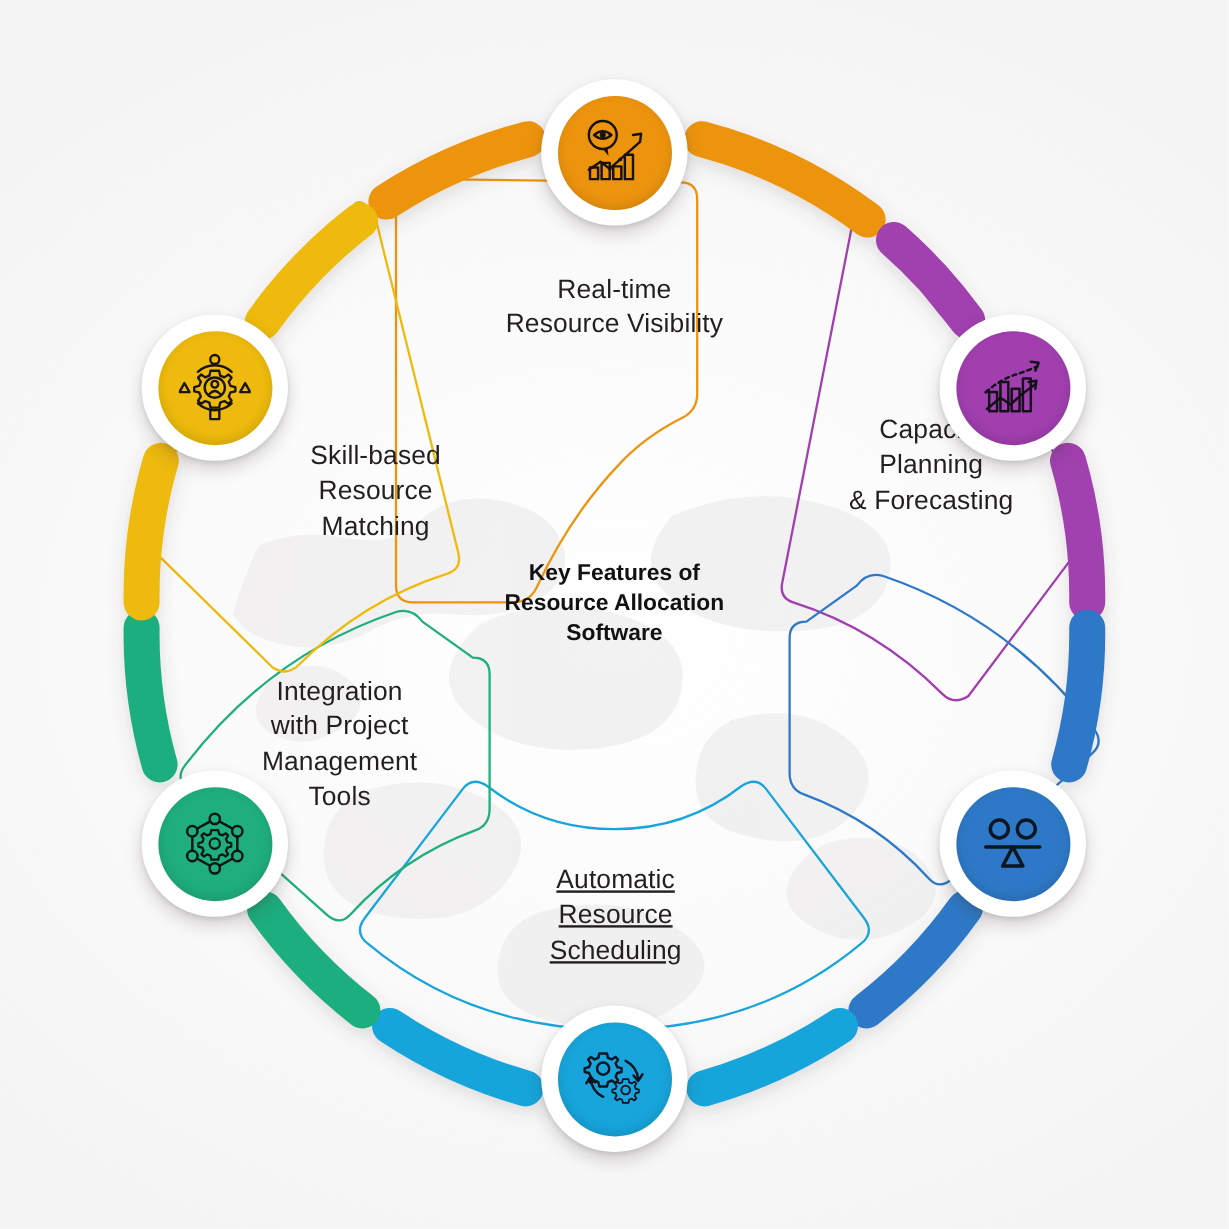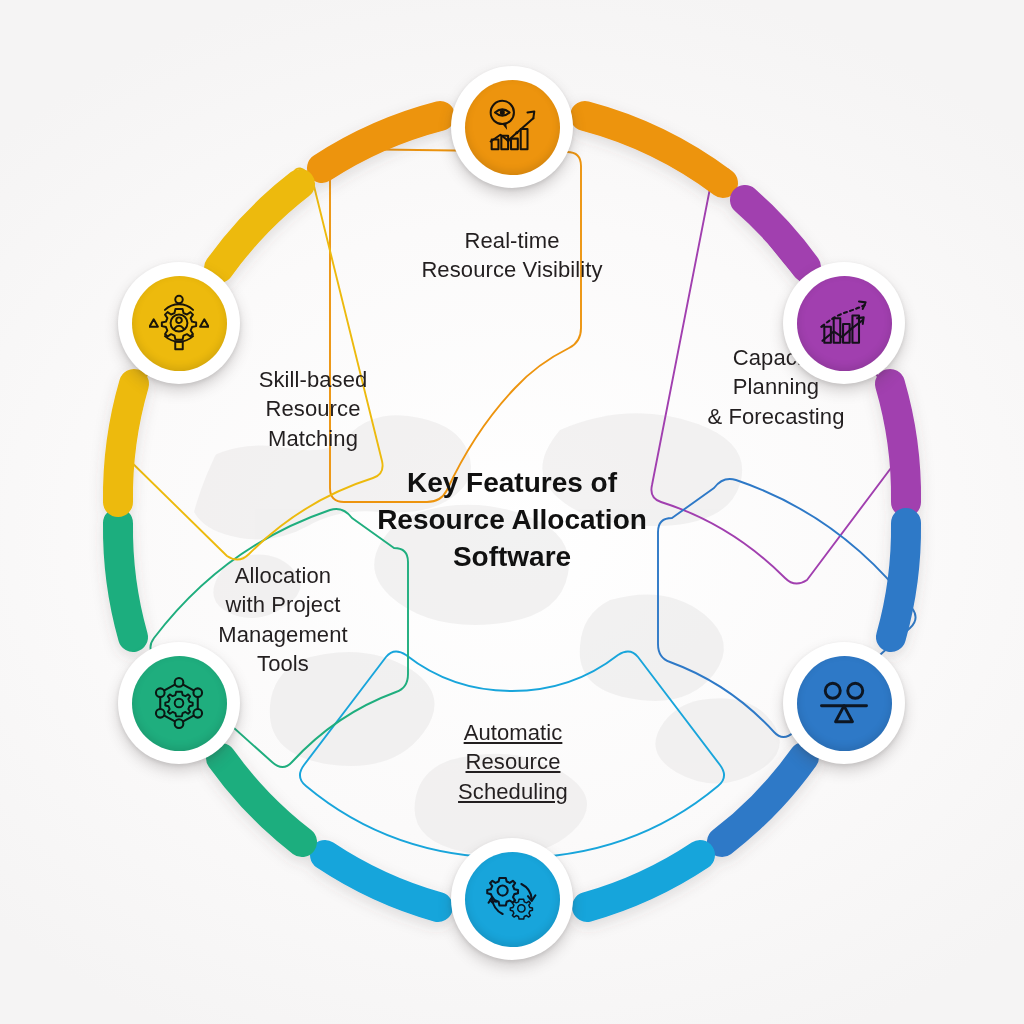--- a/index.html
+++ b/index.html
@@ -34,21 +34,21 @@
     white-space: pre-line;
     pointer-events: none;
   }
   .center-title {
     position: absolute;
     left: 50%;
     top: 465px;
     transform: translateX(-50%);
     width: 330px;
     text-align: center;
-    font-size: 28px;
+    font-size: 19px;
     font-weight: bold;
     line-height: 1.32;
     color: #111;
     white-space: pre-line;
   }
 
   
   #label-0 { left: 512px; top: 226px; transform: translateX(-50%); width: 280px; }
   #label-1 { left: 776px; top: 343px; transform: translateX(-50%); width: 230px; }
   #label-2 { left: 736px; top: 546px; transform: translateX(-50%); width: 190px; }
@@ -143,21 +143,21 @@
   </svg>
 
   <div class="seg-label" id="label-0">Real-time
 Resource Visibility</div>
   <div class="seg-label" id="label-1">Capacity
 Planning
 &amp; Forecasting</div>
   <div class="seg-label" id="label-3">Automatic
 Resource
 Scheduling</div>
-  <div class="seg-label" id="label-4">Allocation
+  <div class="seg-label" id="label-4">Integration
 with Project
 Management
 Tools</div>
   <div class="seg-label" id="label-5">Skill-based
 Resource
 Matching</div>
 
   <div class="center-title">Key Features of
 Resource Allocation
 Software</div>

